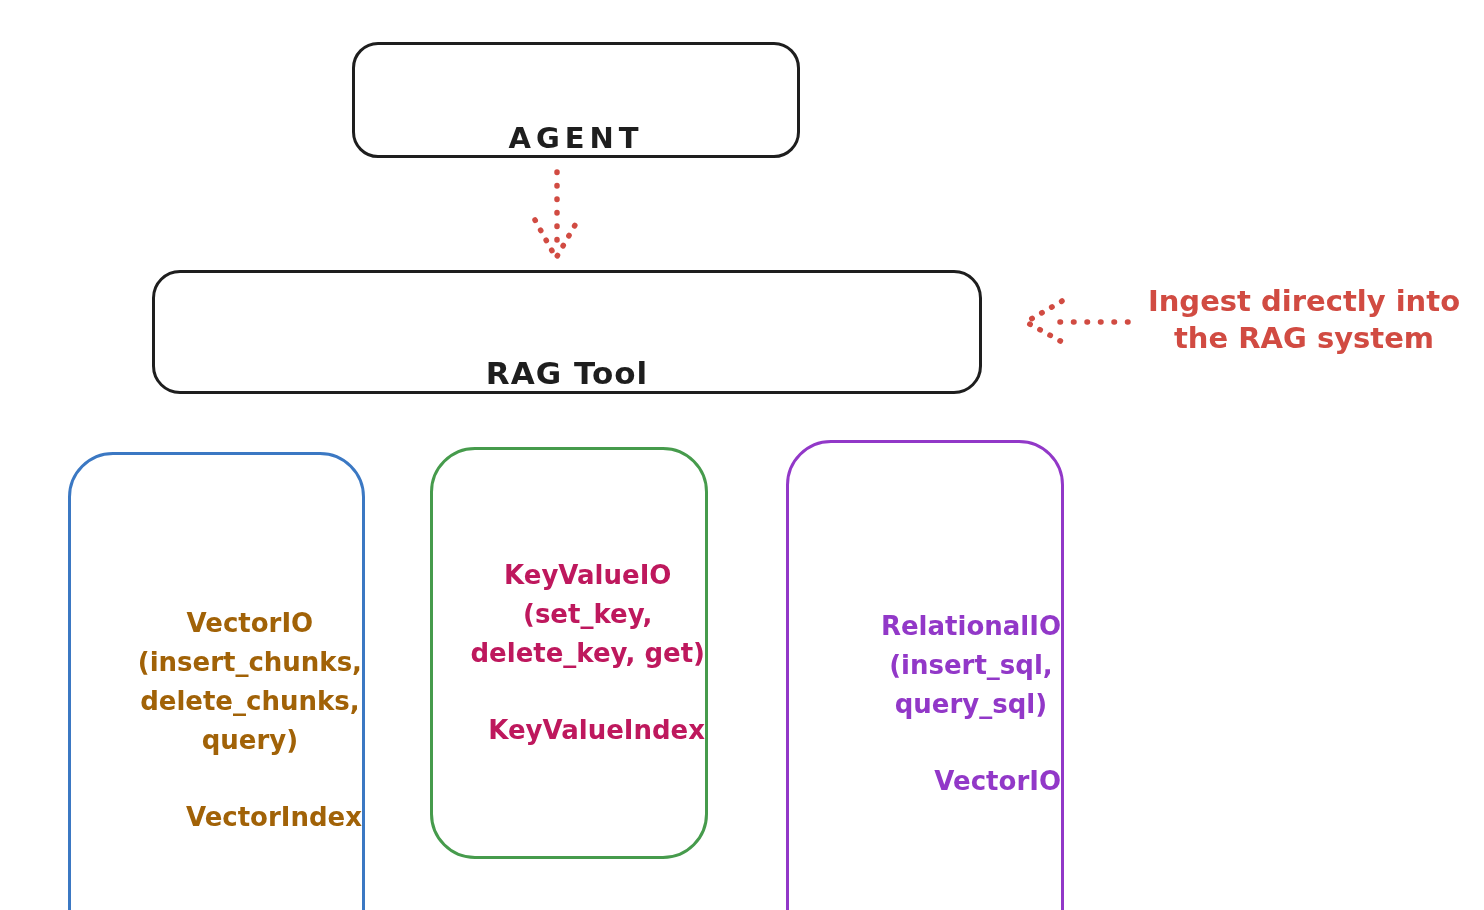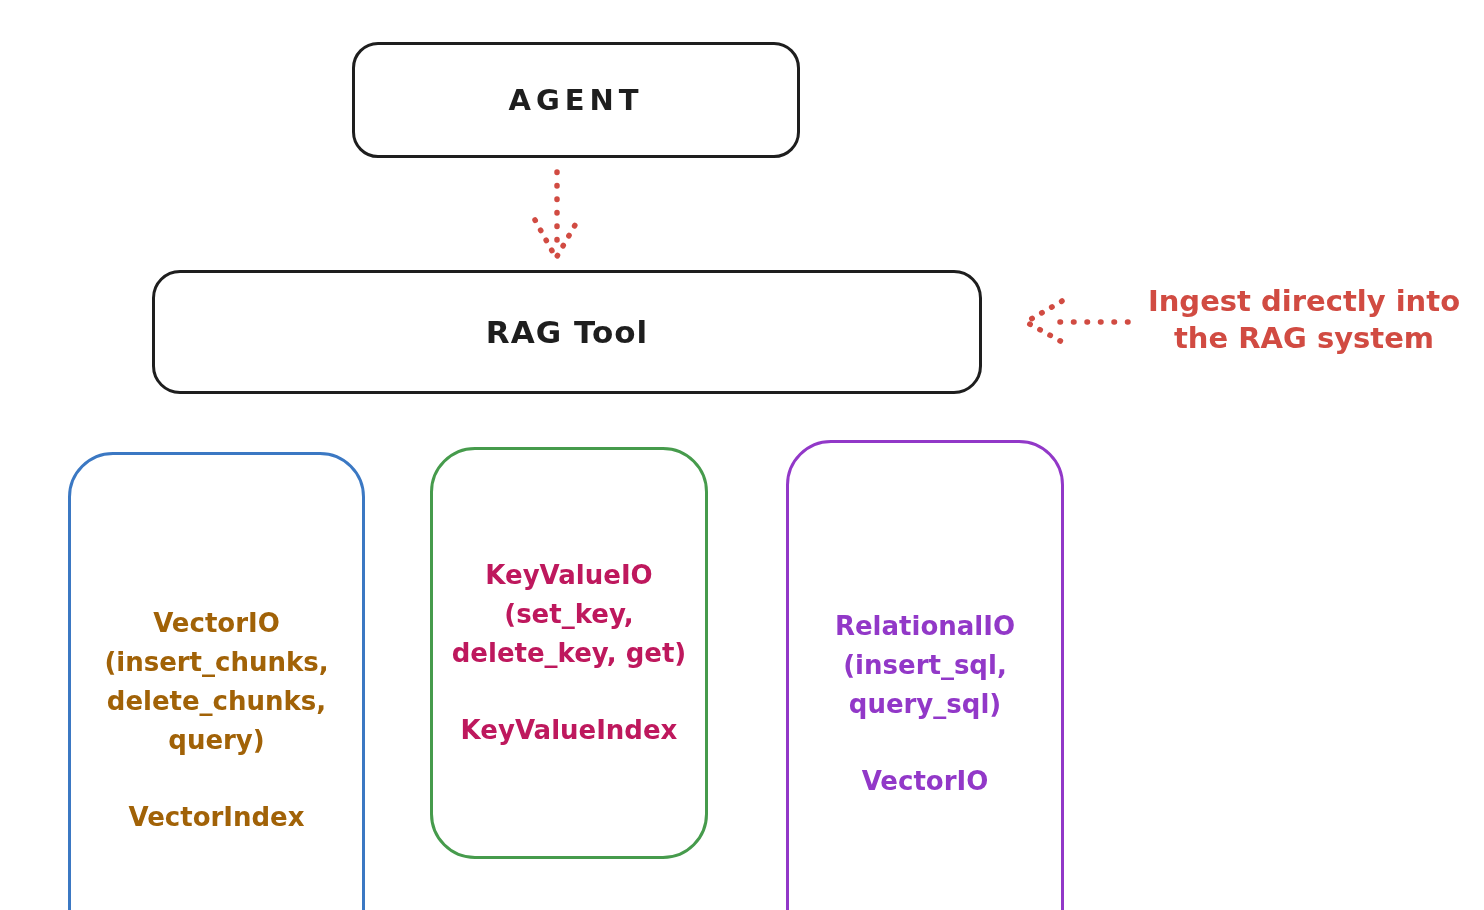--- a/index.html
+++ b/index.html
@@ -12,21 +12,21 @@
     position: relative;
     width: 1484px;
     height: 910px;
     background: #ffffff;
     overflow: hidden;
   }
   .shape {
     position: absolute;
     box-sizing: border-box;
     display: flex;
-    align-items: center;
+    align-items: flex-end;
     justify-content: center;
     background: #ffffff;
   }
   
   .agent-box {
     left: 352px; top: 42px;
     width: 448px; height: 116px;
     border: 3.5px solid #1e1e1e;
     border-radius: 26px;
   }

